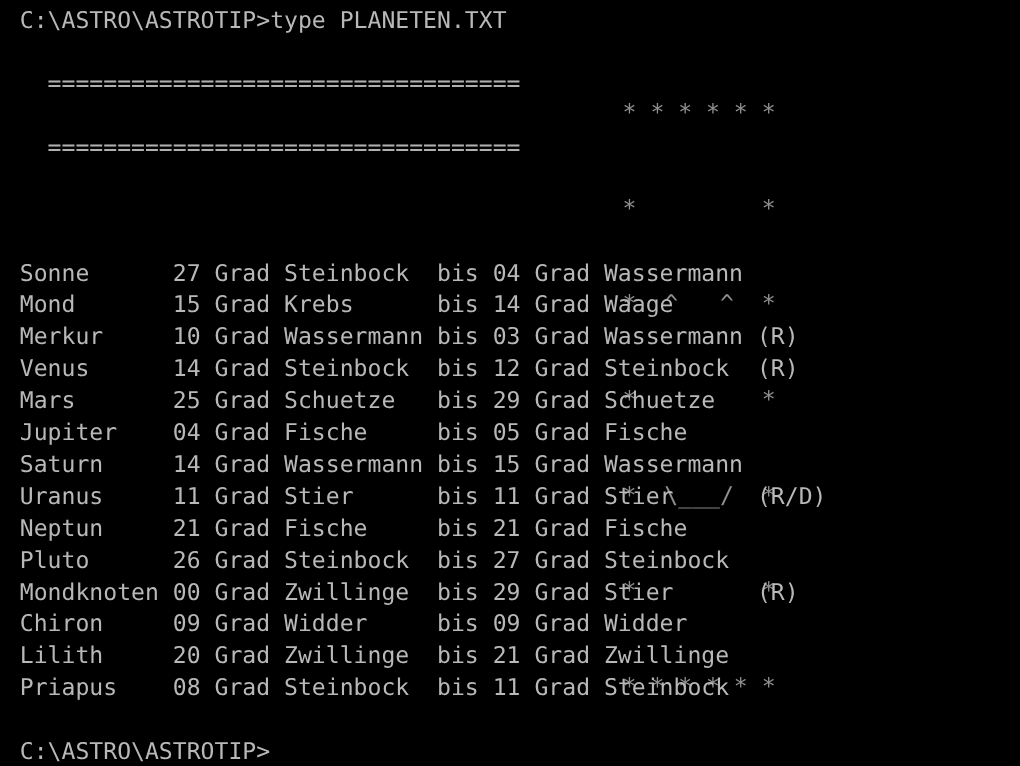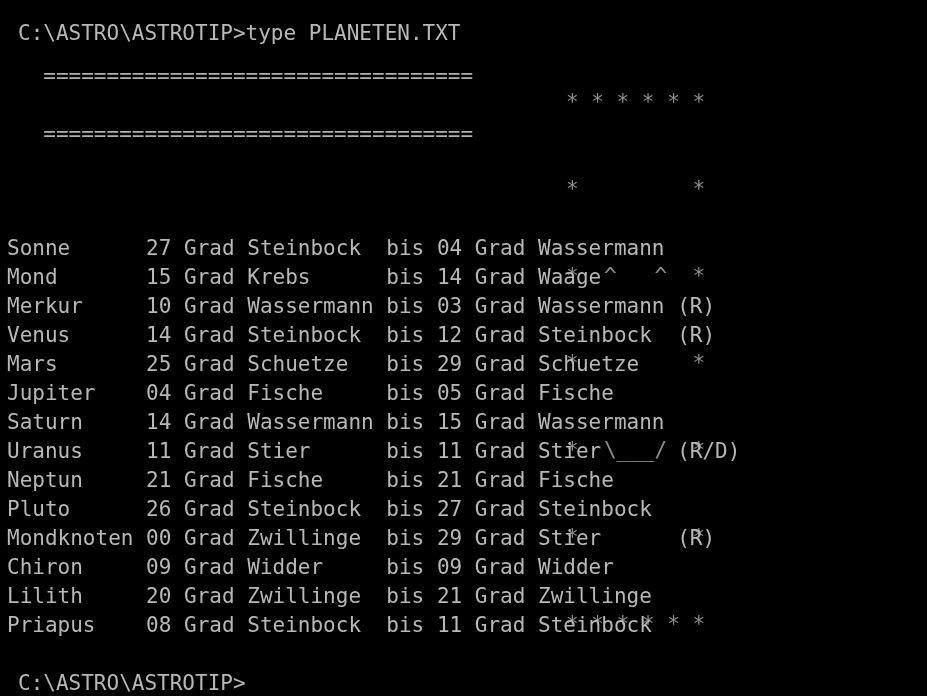--- a/index.html
+++ b/index.html
@@ -41,21 +41,21 @@
     position: absolute;
     left: 18px;
     white-space: pre;
     font-family: "DejaVu Sans Mono", "Liberation Mono", monospace;
     font-size: 21px;
     line-height: 29px;
     color: #b0b0b0;
   }
   .table-area {
     position: absolute;
-    left: 7px;
+    left: 18px;
     top: 234px;
     white-space: pre;
     font-family: "DejaVu Sans Mono", "Liberation Mono", monospace;
     font-size: 21px;
     line-height: 29px;
     color: #b8b8b8;
   }
   .row { white-space: pre; height: 29px; }
   .cmdline {
     position: absolute;
@@ -65,21 +65,21 @@
     font-size: 21px;
     line-height: 29px;
     color: #b8b8b8;
   }
 </style>
 </head>
 <body>
 
 <div class="console">
 
-  <div class="cmdline" style="top:19px;">C:\ASTRO\ASTROTIP&gt;type PLANETEN.TXT</div>
+  <div class="cmdline" style="top:4px;">C:\ASTRO\ASTROTIP&gt;type PLANETEN.TXT</div>
 
   <div class="banner" style="top:62px;">  ==================================</div>
   <div class="banner" style="top:120px;">  ==================================</div>
 
   <div class="art">
     <div class="row">* * * * * *</div>
     <div class="row">*         *</div>
     <div class="row">*  ^   ^  *</div>
     <div class="row">*         *</div>
     <div class="row">*  \___/  *</div>

